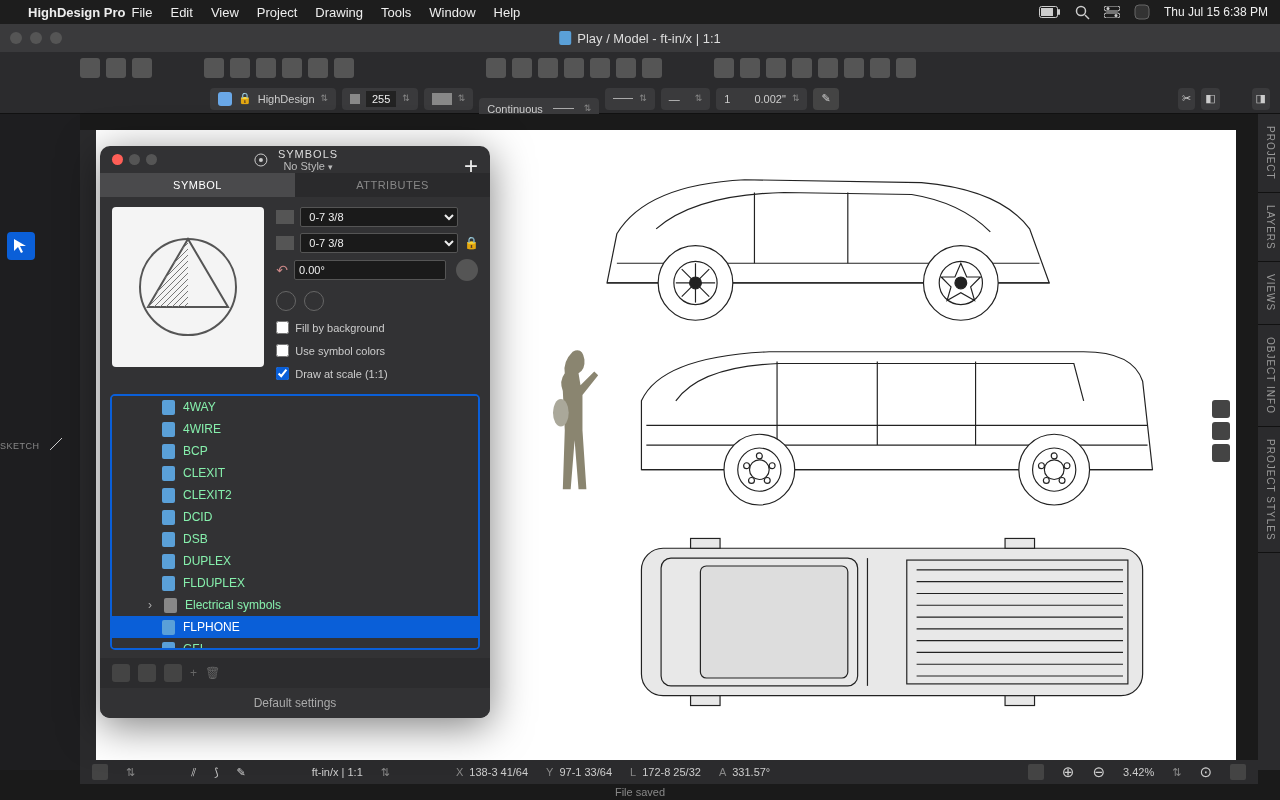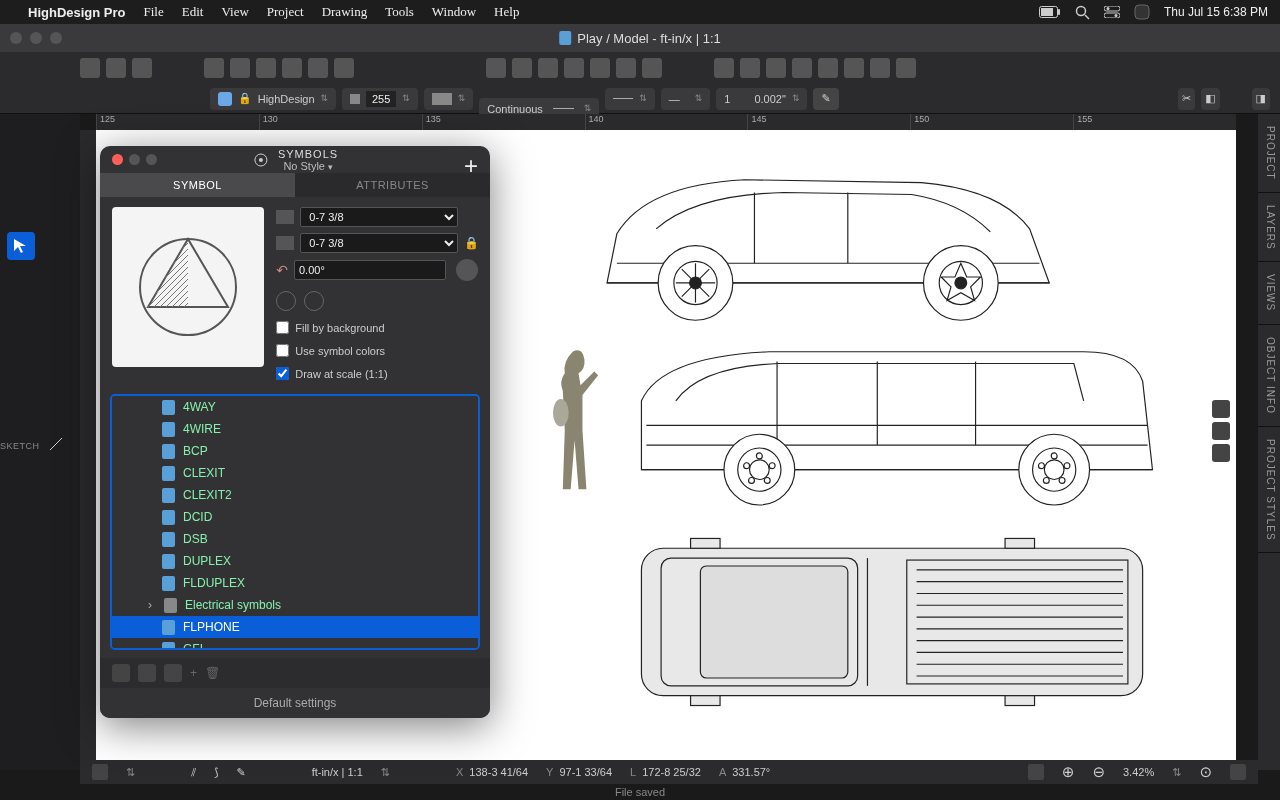--- a/index.html
+++ b/index.html
@@ -1,22 +1,22 @@
 <!DOCTYPE html>
 <html><head>
 <meta charset="utf-8">
 <style>
 * { margin:0; padding:0; box-sizing:border-box; font-family:-apple-system,BlinkMacSystemFont,"Helvetica Neue",sans-serif; }
 body { background:#1a1a1a; color:#ccc; font-size:12px; overflow:hidden; width:1280px; height:800px; position:relative; }
 
 
 .menubar { height:24px; background:rgba(30,30,30,0.95); display:flex; align-items:center; padding:0 12px; font-size:13px; color:#eee; }
 .menubar .apple { margin-right:16px; font-size:14px; }
-.menubar .app-name { font-weight:600; margin-right:18px; }
-.menubar .menu-item { margin-right:18px; cursor:default;font-family:Liberation Serif, serif; }
+.menubar .app-name { font-weight:600; margin-right:6px; }
+.menubar .menu-item { margin-right:18px; cursor:default; }
 .menubar .spacer { flex:1; }
 .menubar .status { margin-left:14px; font-size:12px; display:flex; align-items:center; }
 
 
 .titlebar { height:28px; background:#3a3a3c; display:flex; align-items:center; position:relative; }
 .traffic { display:flex; gap:8px; margin-left:10px; }
 .traffic span { width:12px; height:12px; border-radius:50%; background:#555; }
 .doc-title { position:absolute; left:50%; transform:translateX(-50%); font-size:13px; color:#ddd; display:flex; align-items:center; gap:6px; }
 .doc-icon { width:12px; height:14px; background:#5aa0d8; border-radius:2px; display:inline-block; }
 
@@ -364,29 +364,20 @@
         </div>
         <div class="tool-btn">
           <svg class="tool-ico" viewBox="0 0 18 18">
             <rect x="4" y="3" width="10" height="12" stroke="#ccc" fill="none"></rect>
           </svg>
         </div>
       </div>
   </div>
 
   <div class="canvas-wrap">
-    <div class="ruler-h">
-      <span>125</span>
-        <span>130</span>
-        <span>135</span>
-        <span>140</span>
-        <span>145</span>
-        <span>150</span>
-        <span>155</span>
-    </div>
     <div class="ruler-v"></div>
     <div class="canvas">
       <svg viewBox="0 0 1160 640">
 
         <g transform="translate(500,20)" stroke="#222" fill="none" stroke-width="1.2">
           <path d="M20 130 L30 80 Q60 30 160 25 L340 28 Q420 35 450 75 L470 130 Z"></path>
           <path d="M70 75 Q110 40 200 38 L330 40 Q380 48 410 78"></path>
           <line x1="20" y1="130" x2="470" y2="130"></line>
           <line x1="30" y1="110" x2="460" y2="110"></line>
           <line x1="170" y1="38" x2="170" y2="110"></line>

